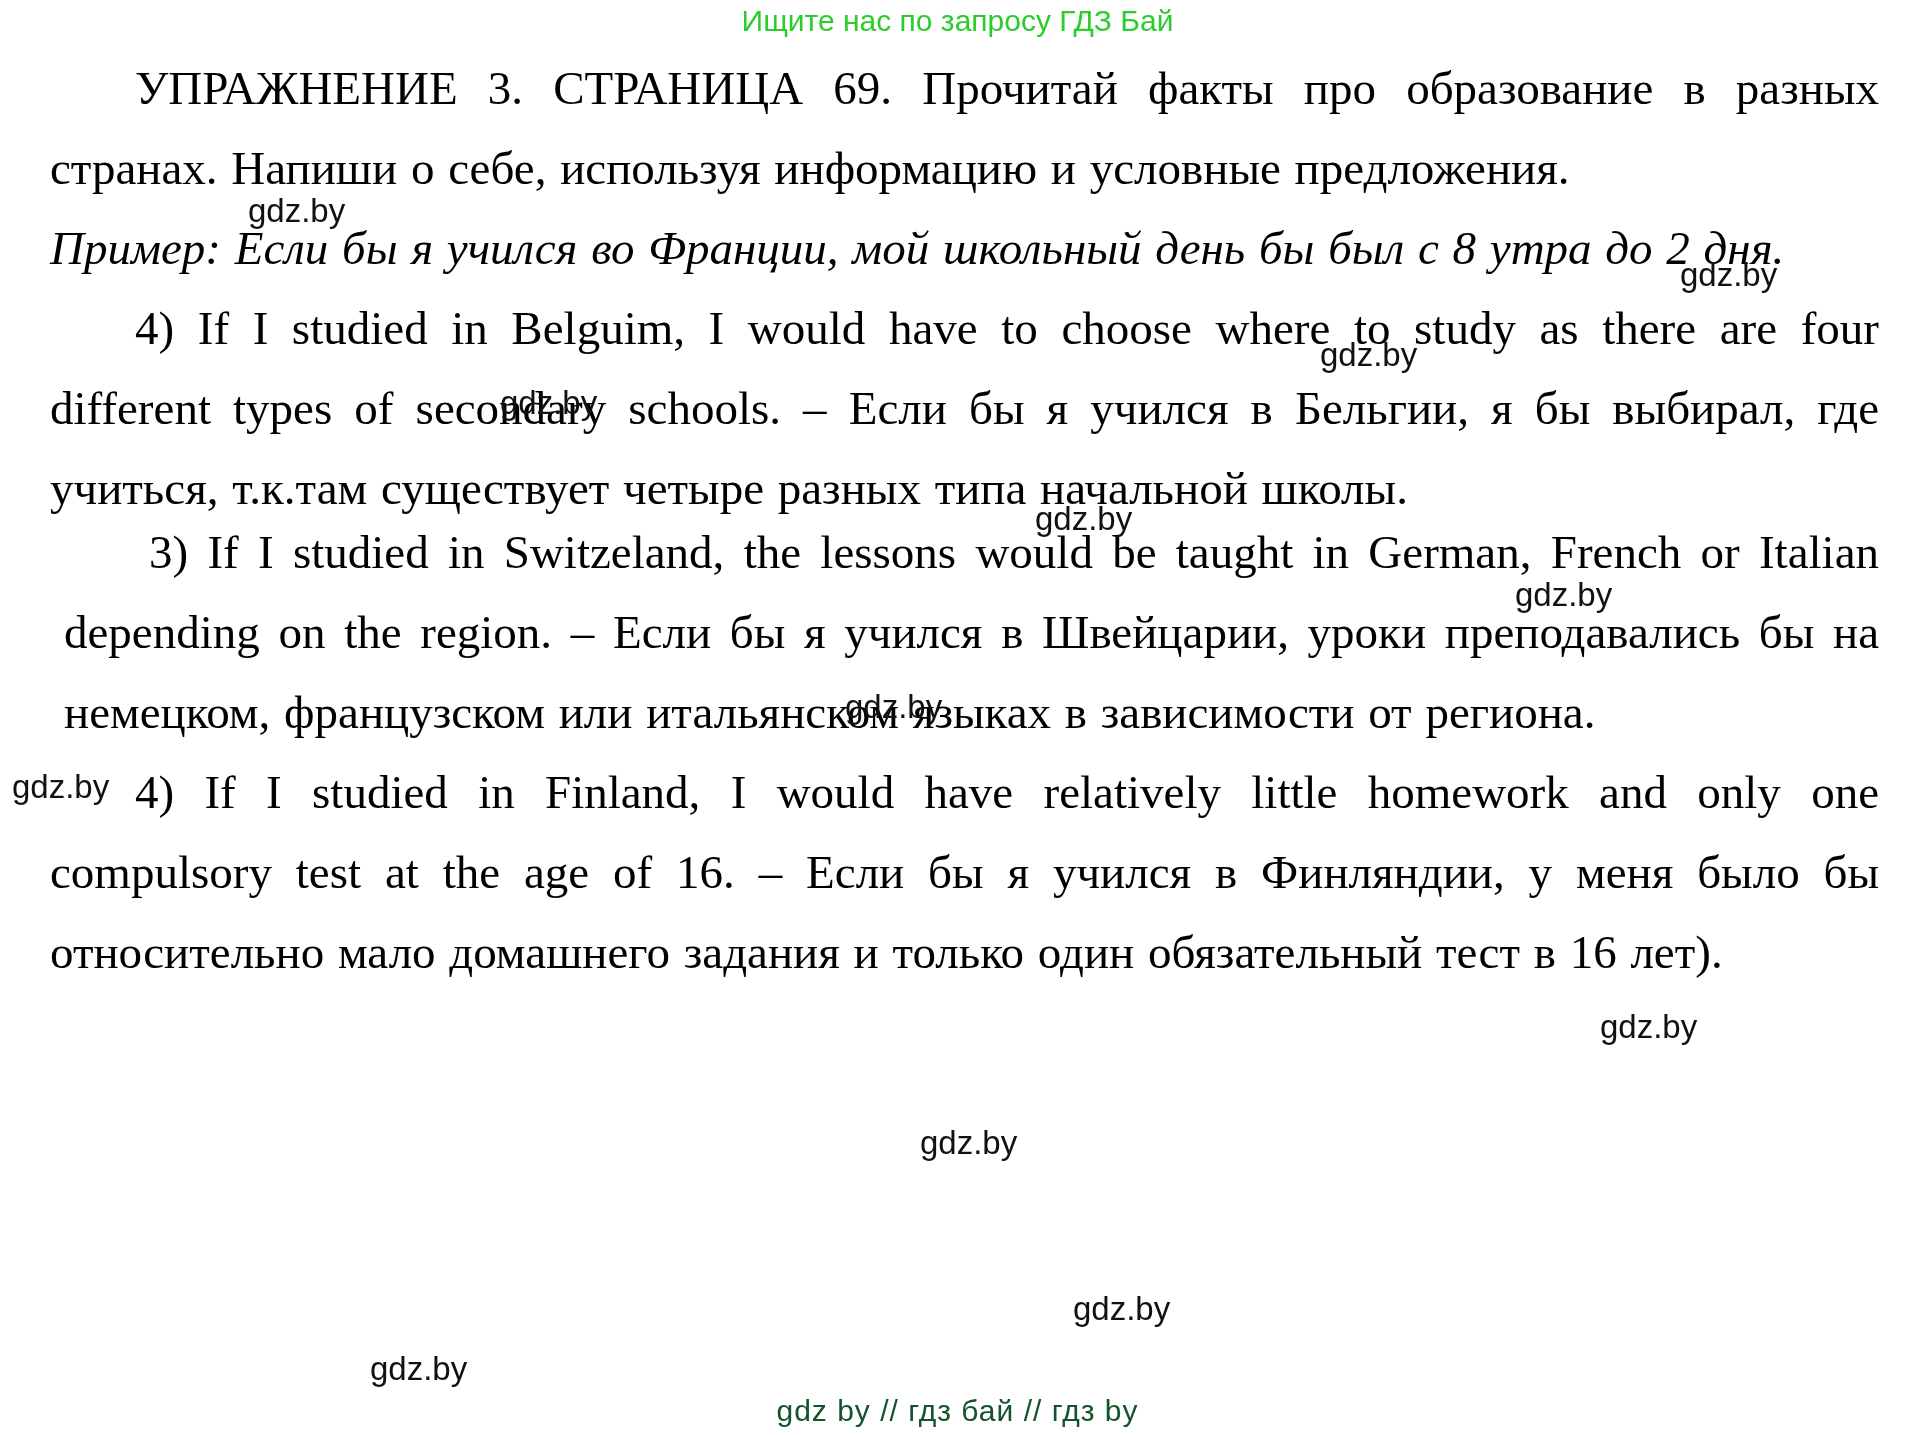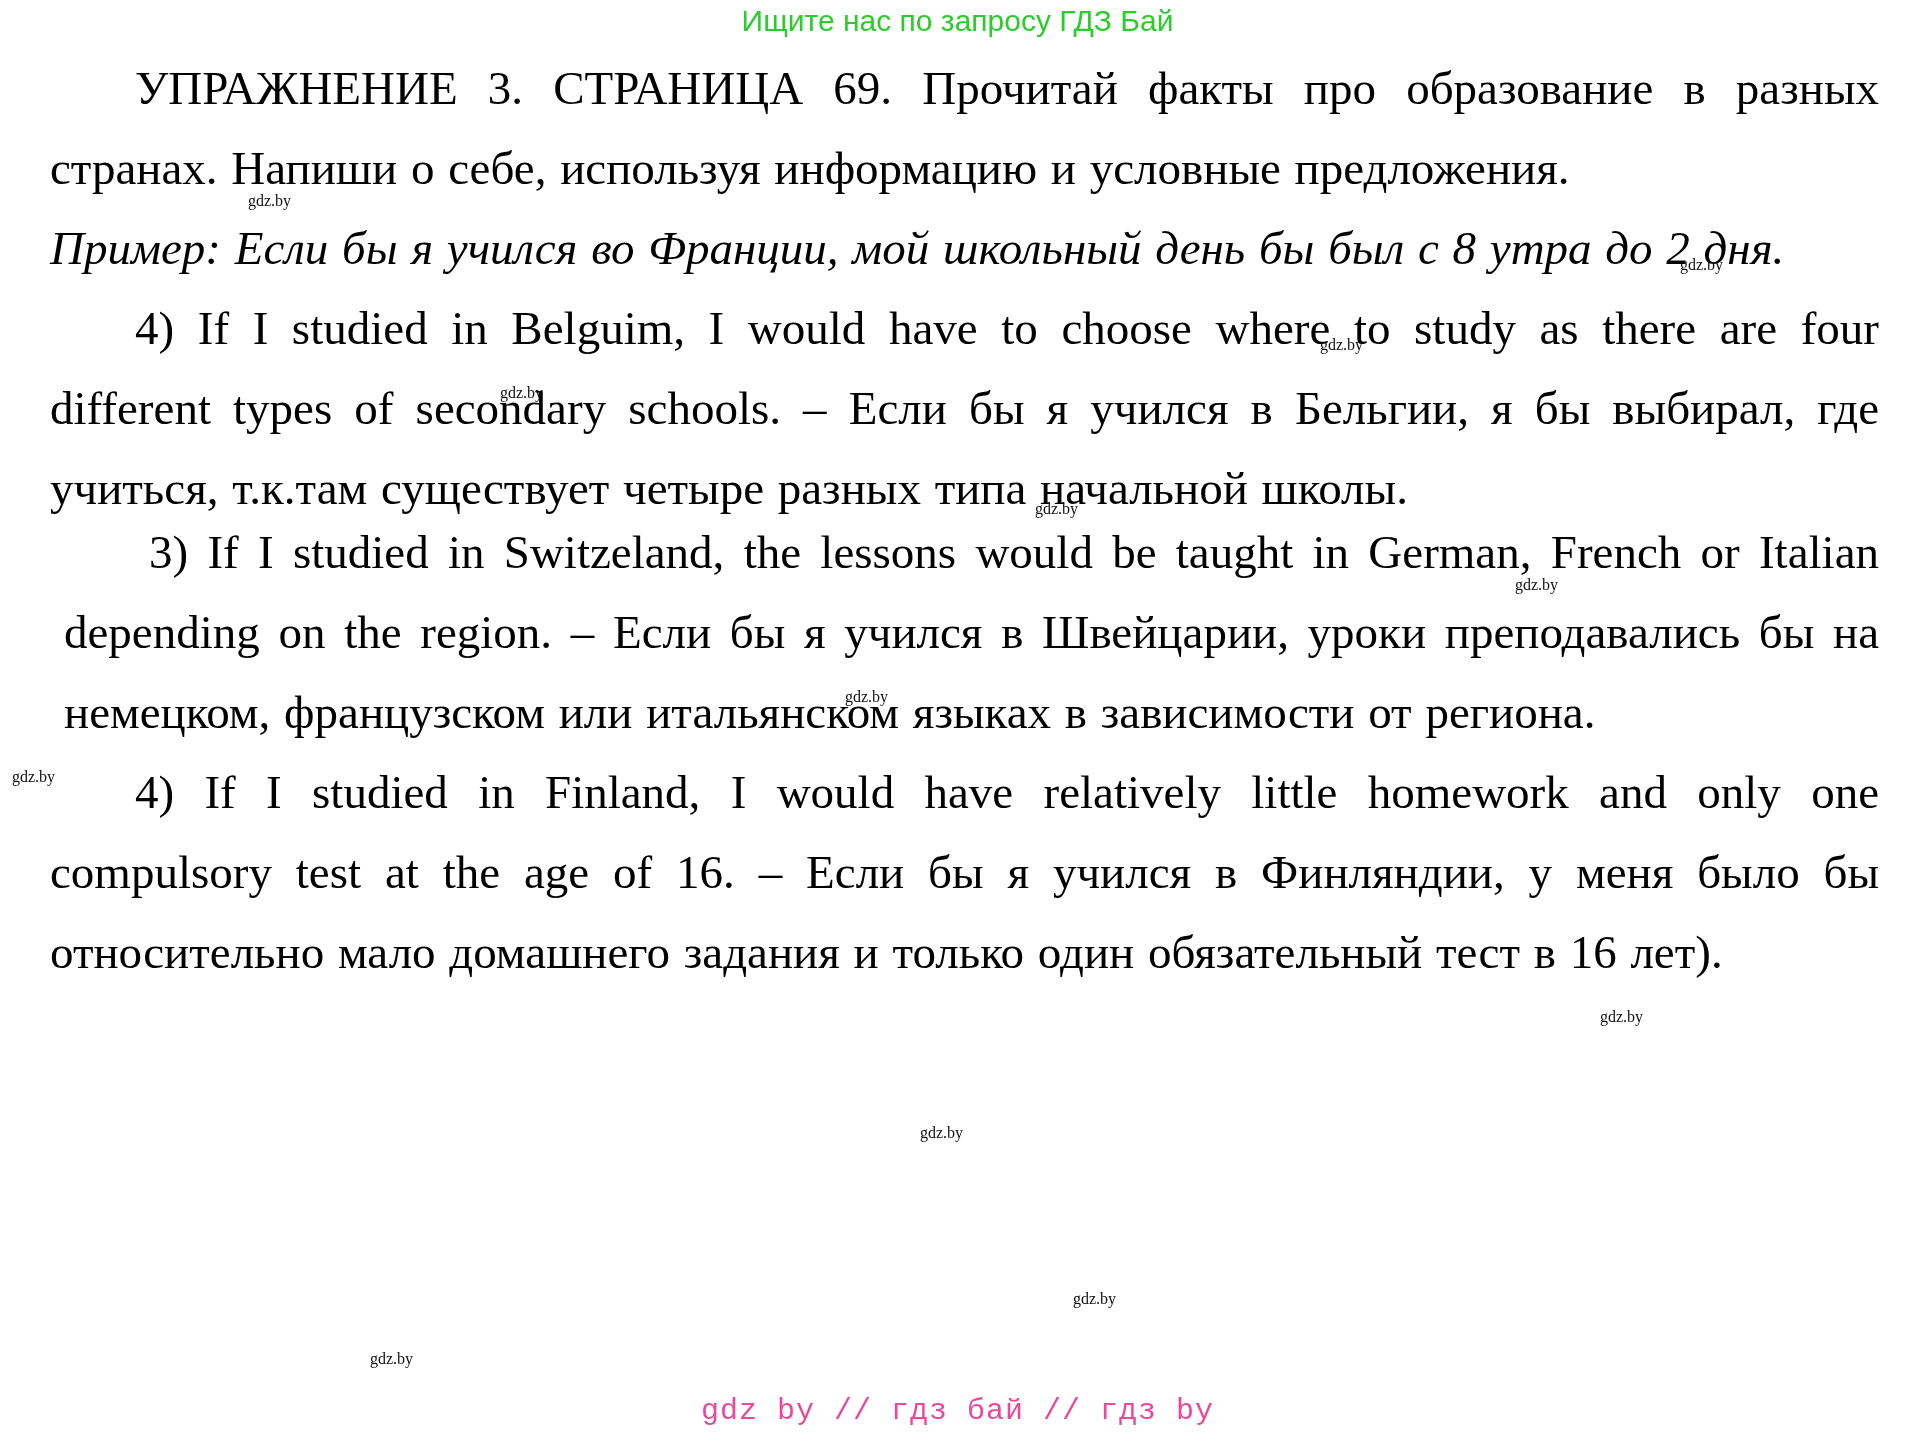--- a/index.html
+++ b/index.html
@@ -32,22 +32,22 @@
     font-size: 47px;
     line-height: 80px;
     text-align: justify;
     word-spacing: 2px;
   }
   .indent { text-indent: 85px; }
   .italic { font-style: italic; }
   .pull-up { margin-top: -16px; margin-left: 14px; }
   .wm {
     position: absolute;
-    font-family: Liberation Serif, serif;
-    font-size: 16px;
+    font-family: Liberation Sans, sans-serif;
+    font-size: 33px;
     color: #111111;
     white-space: nowrap;
   }
   .footer {
     position: absolute;
     left: 0;
     right: 0;
     top: 1394px;
     text-align: center;
     font-family: "Liberation Sans", "DejaVu Sans", sans-serif;
@@ -78,15 +78,15 @@
       <span class="wm" style="left: 1035px; top: 500px; color: rgb(17, 17, 17);">gdz.by</span>
       <span class="wm" style="left: 1515px; top: 576px; color: rgb(17, 17, 17);">gdz.by</span>
       <span class="wm" style="left: 845px; top: 688px; color: rgb(17, 17, 17);">gdz.by</span>
       <span class="wm" style="left: 12px; top: 768px; color: rgb(17, 17, 17);">gdz.by</span>
       <span class="wm" style="left: 1600px; top: 1008px; color: rgb(17, 17, 17);">gdz.by</span>
       <span class="wm" style="left: 920px; top: 1124px; color: rgb(17, 17, 17);">gdz.by</span>
       <span class="wm" style="left: 1073px; top: 1290px; color: rgb(17, 17, 17);">gdz.by</span>
       <span class="wm" style="left: 370px; top: 1350px; color: rgb(17, 17, 17);">gdz.by</span>
     </div>
 
-  <div class="footer" style="color: #ec4899; font-family: Liberation Mono, monospace;">gdz by  //  гдз бай  //  гдз by</div>
+  <div class="footer" style="color: #14532d;">gdz by  //  гдз бай  //  гдз by</div>
 
 </div>
 
 </body></html>

